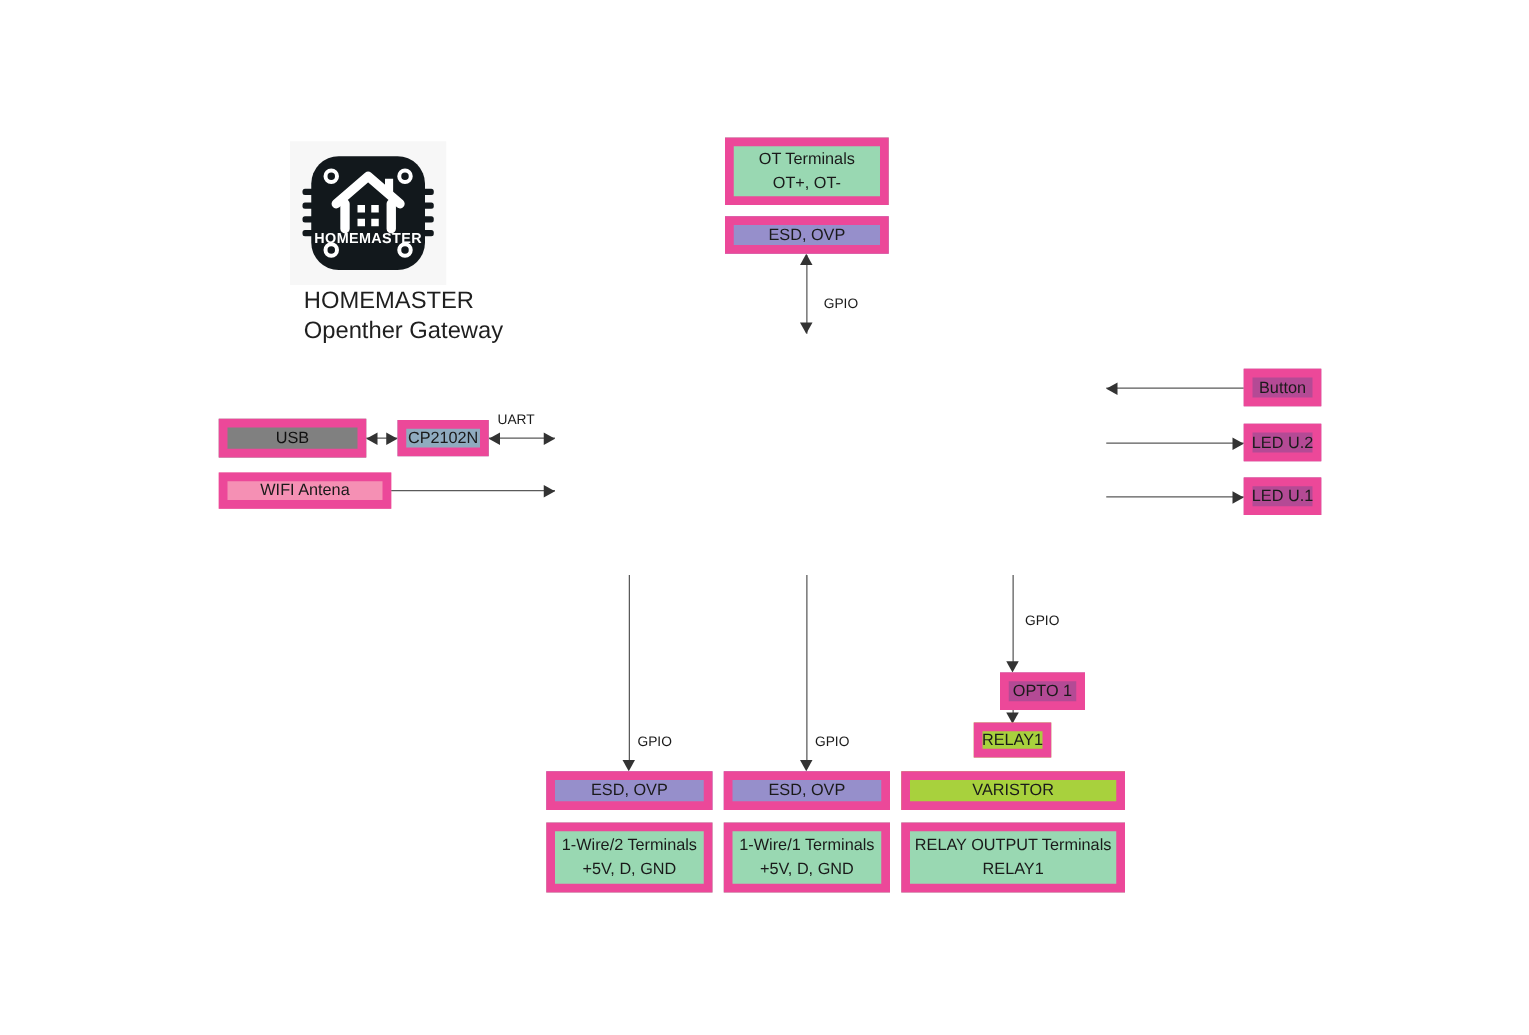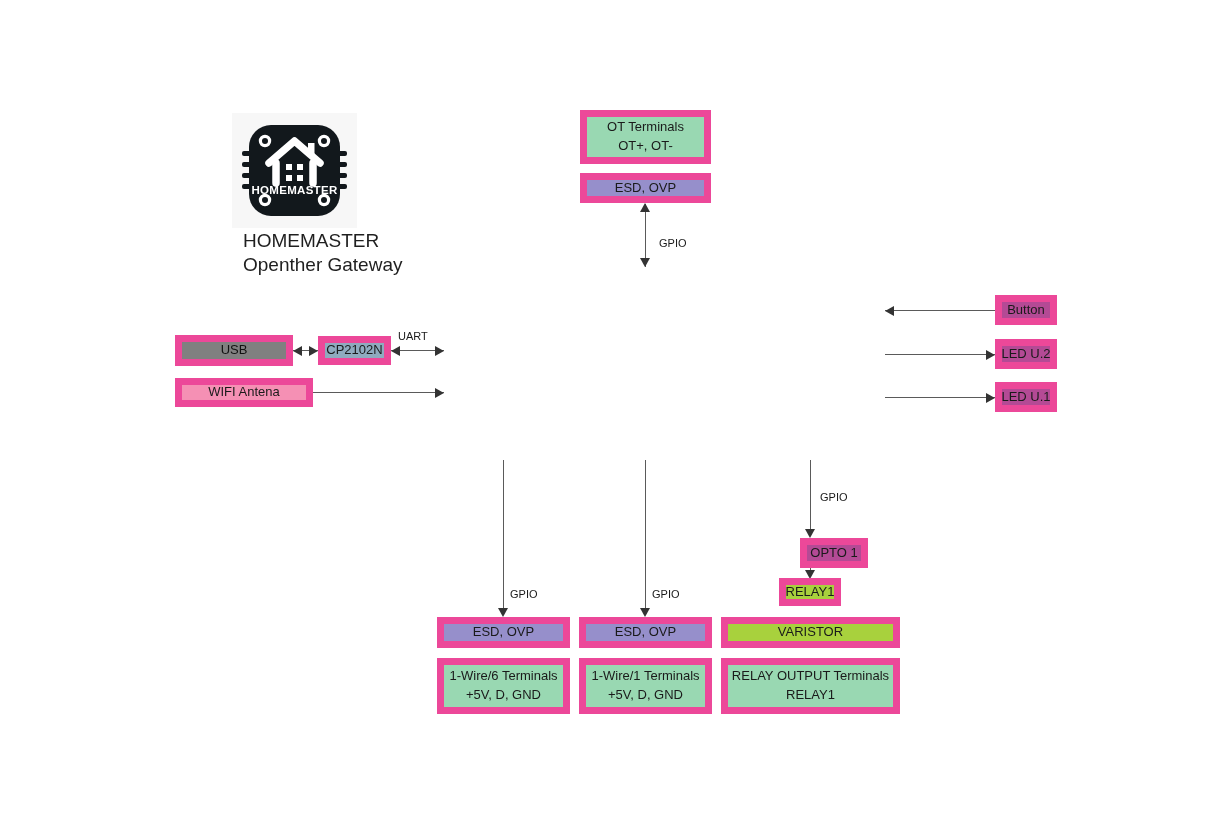--- a/index.html
+++ b/index.html
@@ -249,21 +249,21 @@
 
   <div class="line v" style="left:503px; top:460px; height:155px;"></div>
   <div class="arw down" style="left:498px; top:608px;"></div>
   <div class="elabel" style="left:510px; top:588px;">GPIO</div>
 
   <div class="blk c-purple" style="left:437px; top:617px; width:133px; height:31px;">
     <span class="ln">ESD, OVP</span>
   </div>
 
   <div class="blk c-green" style="left:437px; top:658px; width:133px; height:56px;">
-    <span class="ln">1-Wire/6 Terminals</span>
+    <span class="ln">1-Wire/2 Terminals</span>
     <span class="ln">+5V, D, GND</span>
   </div>
 
   <div class="line v" style="left:645px; top:460px; height:155px;"></div>
   <div class="arw down" style="left:640px; top:608px;"></div>
   <div class="elabel" style="left:652px; top:588px;">GPIO</div>
 
   <div class="blk c-purple" style="left:579px; top:617px; width:133px; height:31px;">
     <span class="ln">ESD, OVP</span>
   </div>

